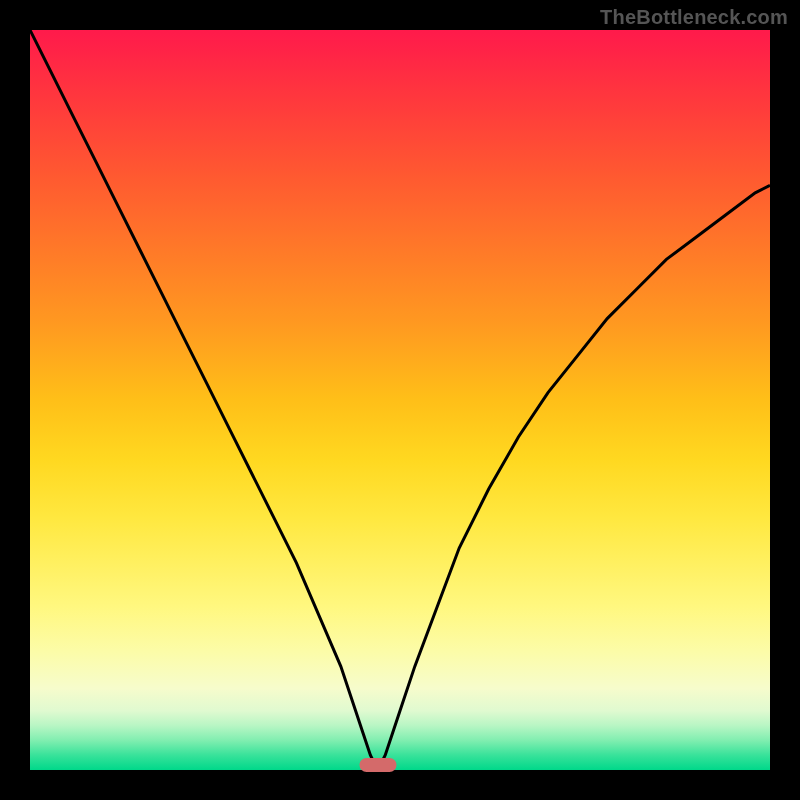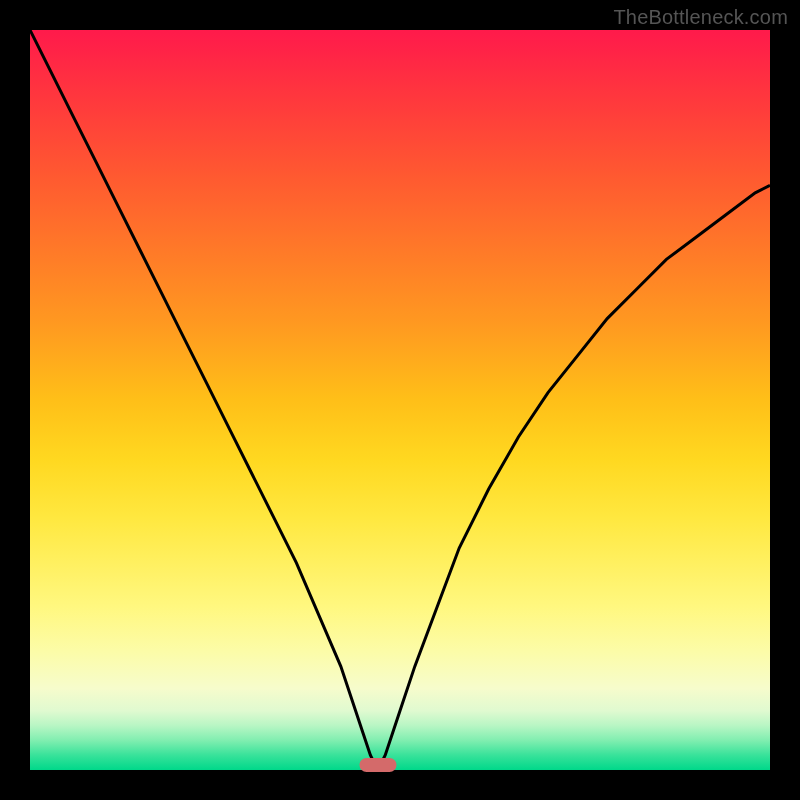--- a/index.html
+++ b/index.html
@@ -49,21 +49,21 @@
       #38e29a 98%,
       #00d88a 100%
     );
   }
   .watermark {
     position: absolute;
     top: 6px;
     right: 12px;
     color: #555;
     font-size: 20px;
-    font-weight: 400;
+    font-weight: 700;
     letter-spacing: 0.2px;
   }
   .curve {
     position: absolute;
     top: 0; left: 0;
     width: 740px;
     height: 740px;
   }
   .marker {
     position: absolute;

